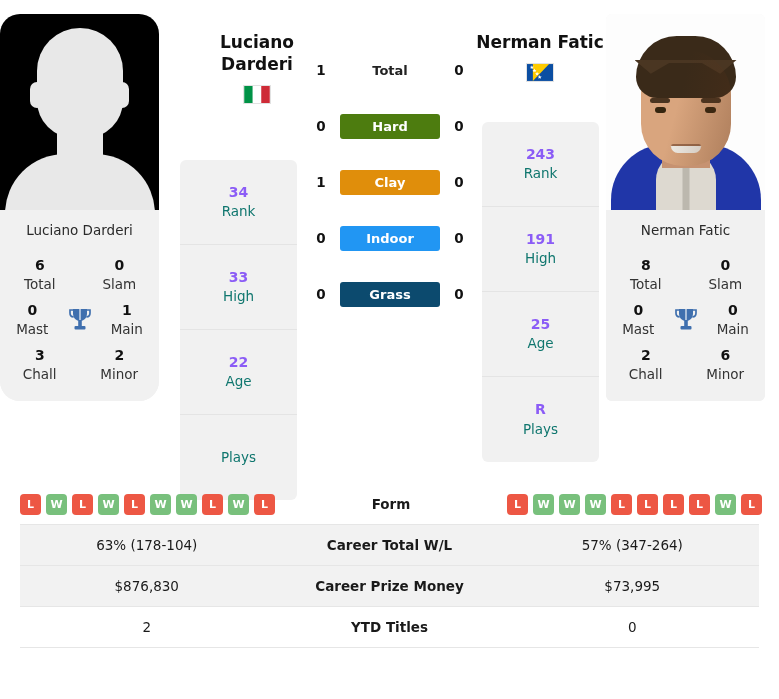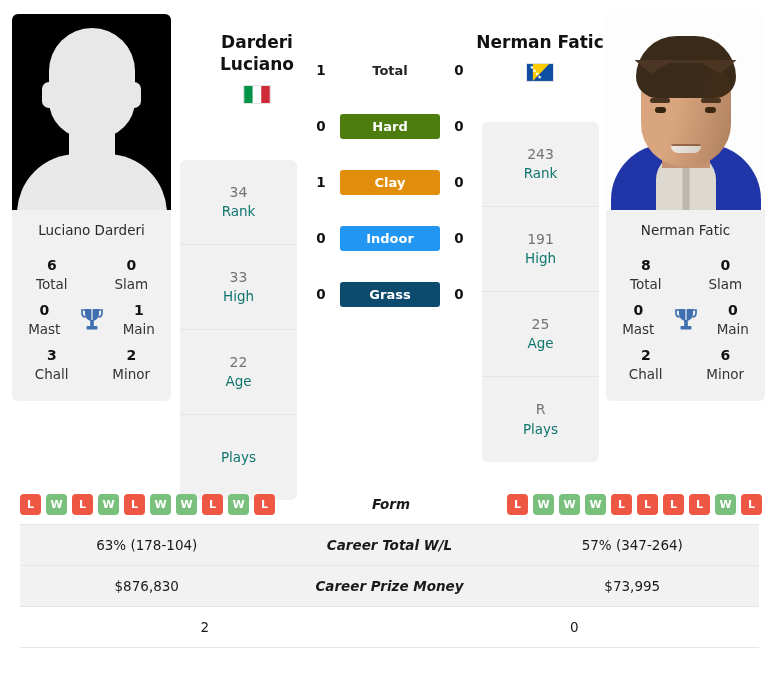--- a/index.html
+++ b/index.html
@@ -14,21 +14,21 @@
 
   
   .top { position: relative; height: 472px; width: 779px; }
 
   
   .player-card {
     position: absolute; top: 14px; width: 159px;
     background: #f1f1f1; border-radius: 6px;
     overflow: hidden;
   }
-  .player-card.left  { left: 12px; }
+  .player-card.left  { left: 0; border-radius: 20px; }
   .player-card.right { left: 606px; }
   .photo { width: 159px; height: 196px; position: relative; overflow: hidden; }
   .photo.dark { background: #000000; }
   .photo.light { background: #ffffff; }
 
   
   .sil-head {
     position: absolute; left: 50%; top: 14px; transform: translateX(-50%);
     width: 86px; height: 110px; background: #e8e8e8;
     border-radius: 46px 46px 40px 40px;
@@ -126,21 +126,21 @@
     background: #f1f1f1; border-radius: 6px; overflow: hidden;
   }
   .mid-col.left  { left: 180px; top: 160px; }
   .mid-col.right { left: 482px; top: 122px; }
   .mid-box {
     height: 85px; display: flex; flex-direction: column;
     align-items: center; justify-content: center;
     border-bottom: 1px solid #e4e4e4;
   }
   .mid-box:last-child { border-bottom: none; }
-  .mid-val { font-size: 14px; font-weight: normal; color: #737373; line-height: 1.4; }
+  .mid-val { font-size: 14px; font-weight: bold; color: #8b5cf6; line-height: 1.4; }
   .mid-lbl { font-size: 13.5px; color: #0f766e; line-height: 1.4; }
 
   
   .center { position: absolute; left: 310px; top: 56px; width: 160px; }
   .h2h-row {
     display: flex; align-items: center; justify-content: space-between;
     height: 28px; margin-bottom: 28px;
   }
   .h2h-row:last-child { margin-bottom: 0; }
   .h2h-num {
@@ -167,21 +167,21 @@
   }
 
   
   .table { position: absolute; left: 20px; top: 484px; width: 739px; }
   .trow {
     display: flex; align-items: center; height: 41px;
     border-bottom: 1px solid #e6e6e6;
   }
   .trow.shaded { background: #f2f2f2; }
   .tcell { flex: 1; text-align: center; font-size: 13.5px; color: #1a1a1a; }
-  .tcell.mid { font-weight: bold; flex: 0 0 232px; font-style: italic; }
+  .tcell.mid { font-weight: bold; flex: 0 0 232px; }
   .badges { display: flex; gap: 5px; justify-content: center; }
   .badge {
     width: 21px; height: 21px; line-height: 21px; border-radius: 4px;
     font-size: 11px; font-weight: bold; color: #ffffff; text-align: center;
   }
   .badge.W { background: #78c07c; }
   .badge.L { background: #ed5744; }
 </style>
 </head>
 <body>
@@ -298,22 +298,22 @@
           </div>
           <div class="stat-cell">
             <div class="stat-val">6</div>
             <div class="stat-lbl">Minor</div>
           </div>
         </div>
       </div>
     </div>
 
     <div class="name-block left">
+      <div class="pname">Luciano</div>
       <div class="pname">Darderi</div>
-      <div class="pname">Luciano</div>
       <svg class="flag" viewBox="0 0 3 2">
         <rect width="1" height="2" x="0" fill="#009246"></rect>
         <rect width="1" height="2" x="1" fill="#ffffff"></rect>
         <rect width="1" height="2" x="2" fill="#ce2b37"></rect>
       </svg>
     </div>
 
     <div class="name-block right">
       <div class="pname">Nerman Fatic</div>
       <svg class="flag" viewBox="0 0 40 26">
@@ -437,16 +437,17 @@
 
 
     <div class="trow shaded">
       <div class="tcell">$876,830</div>
       <div class="tcell mid">Career Prize Money</div>
       <div class="tcell">$73,995</div>
     </div>
 
     <div class="trow">
       <div class="tcell">2</div>
+      <div class="tcell mid">YTD Titles</div>
       <div class="tcell">0</div>
     </div>
   </div>
 </div>
 
 </body></html>

